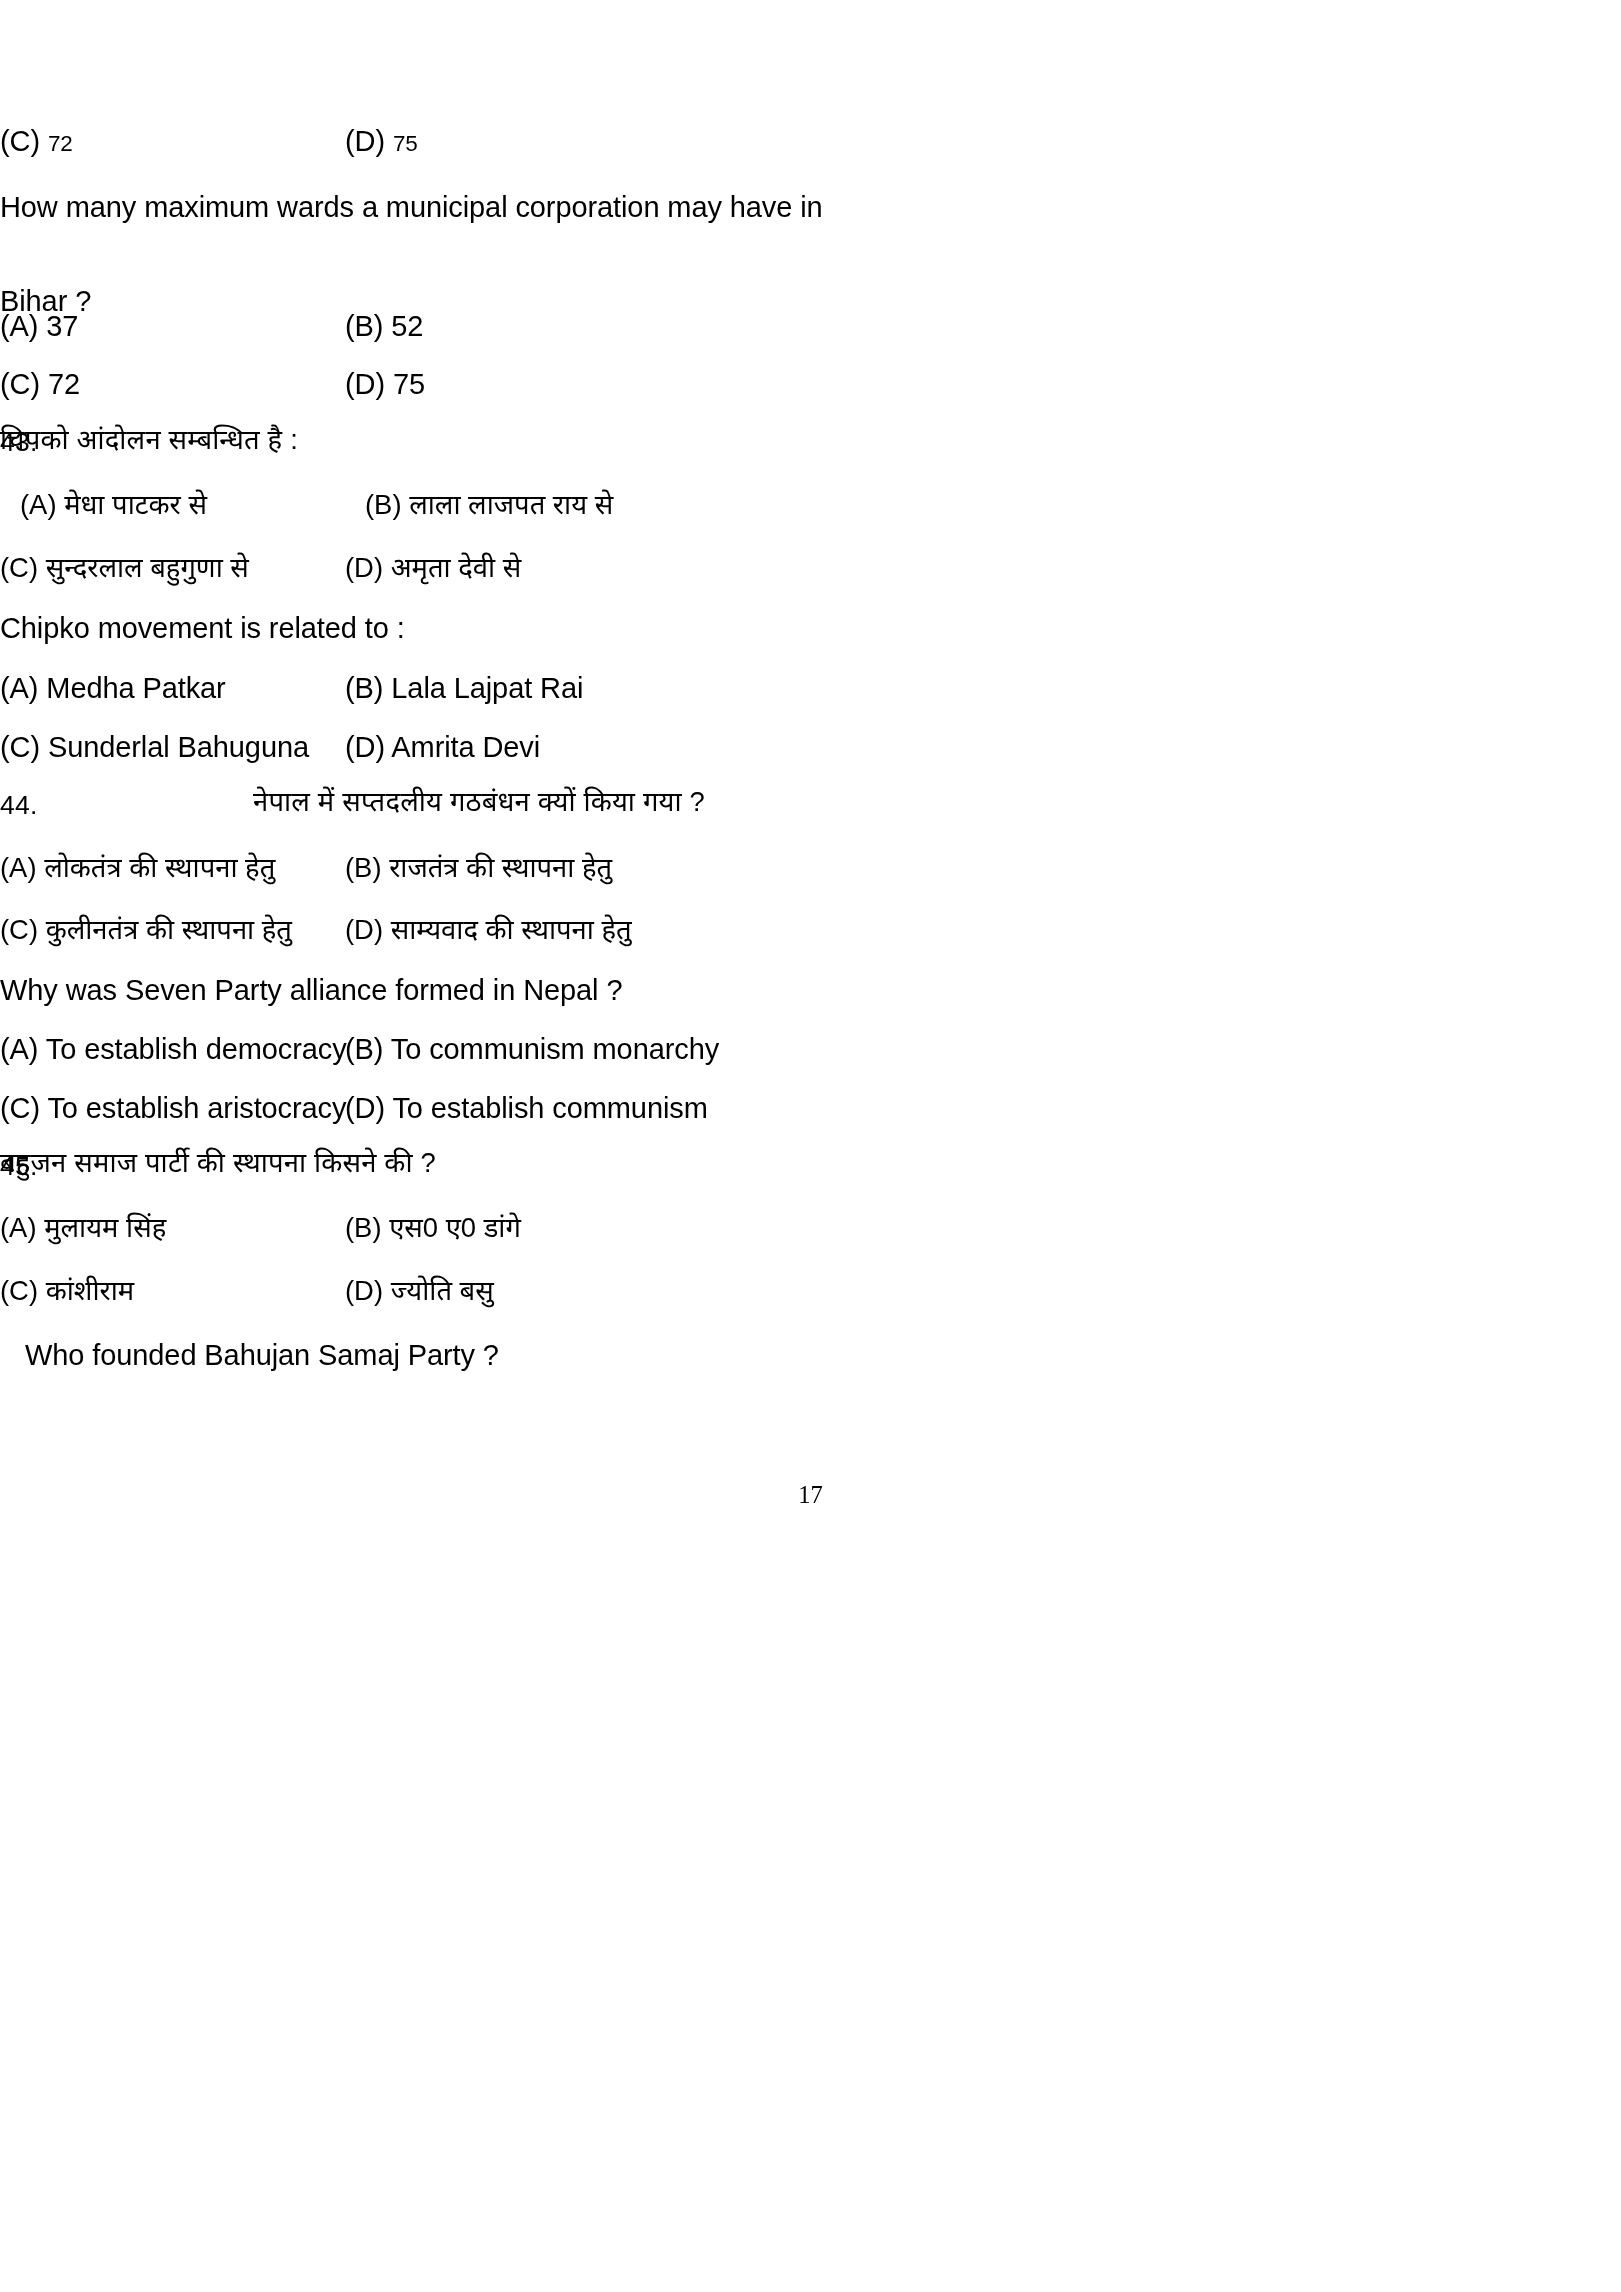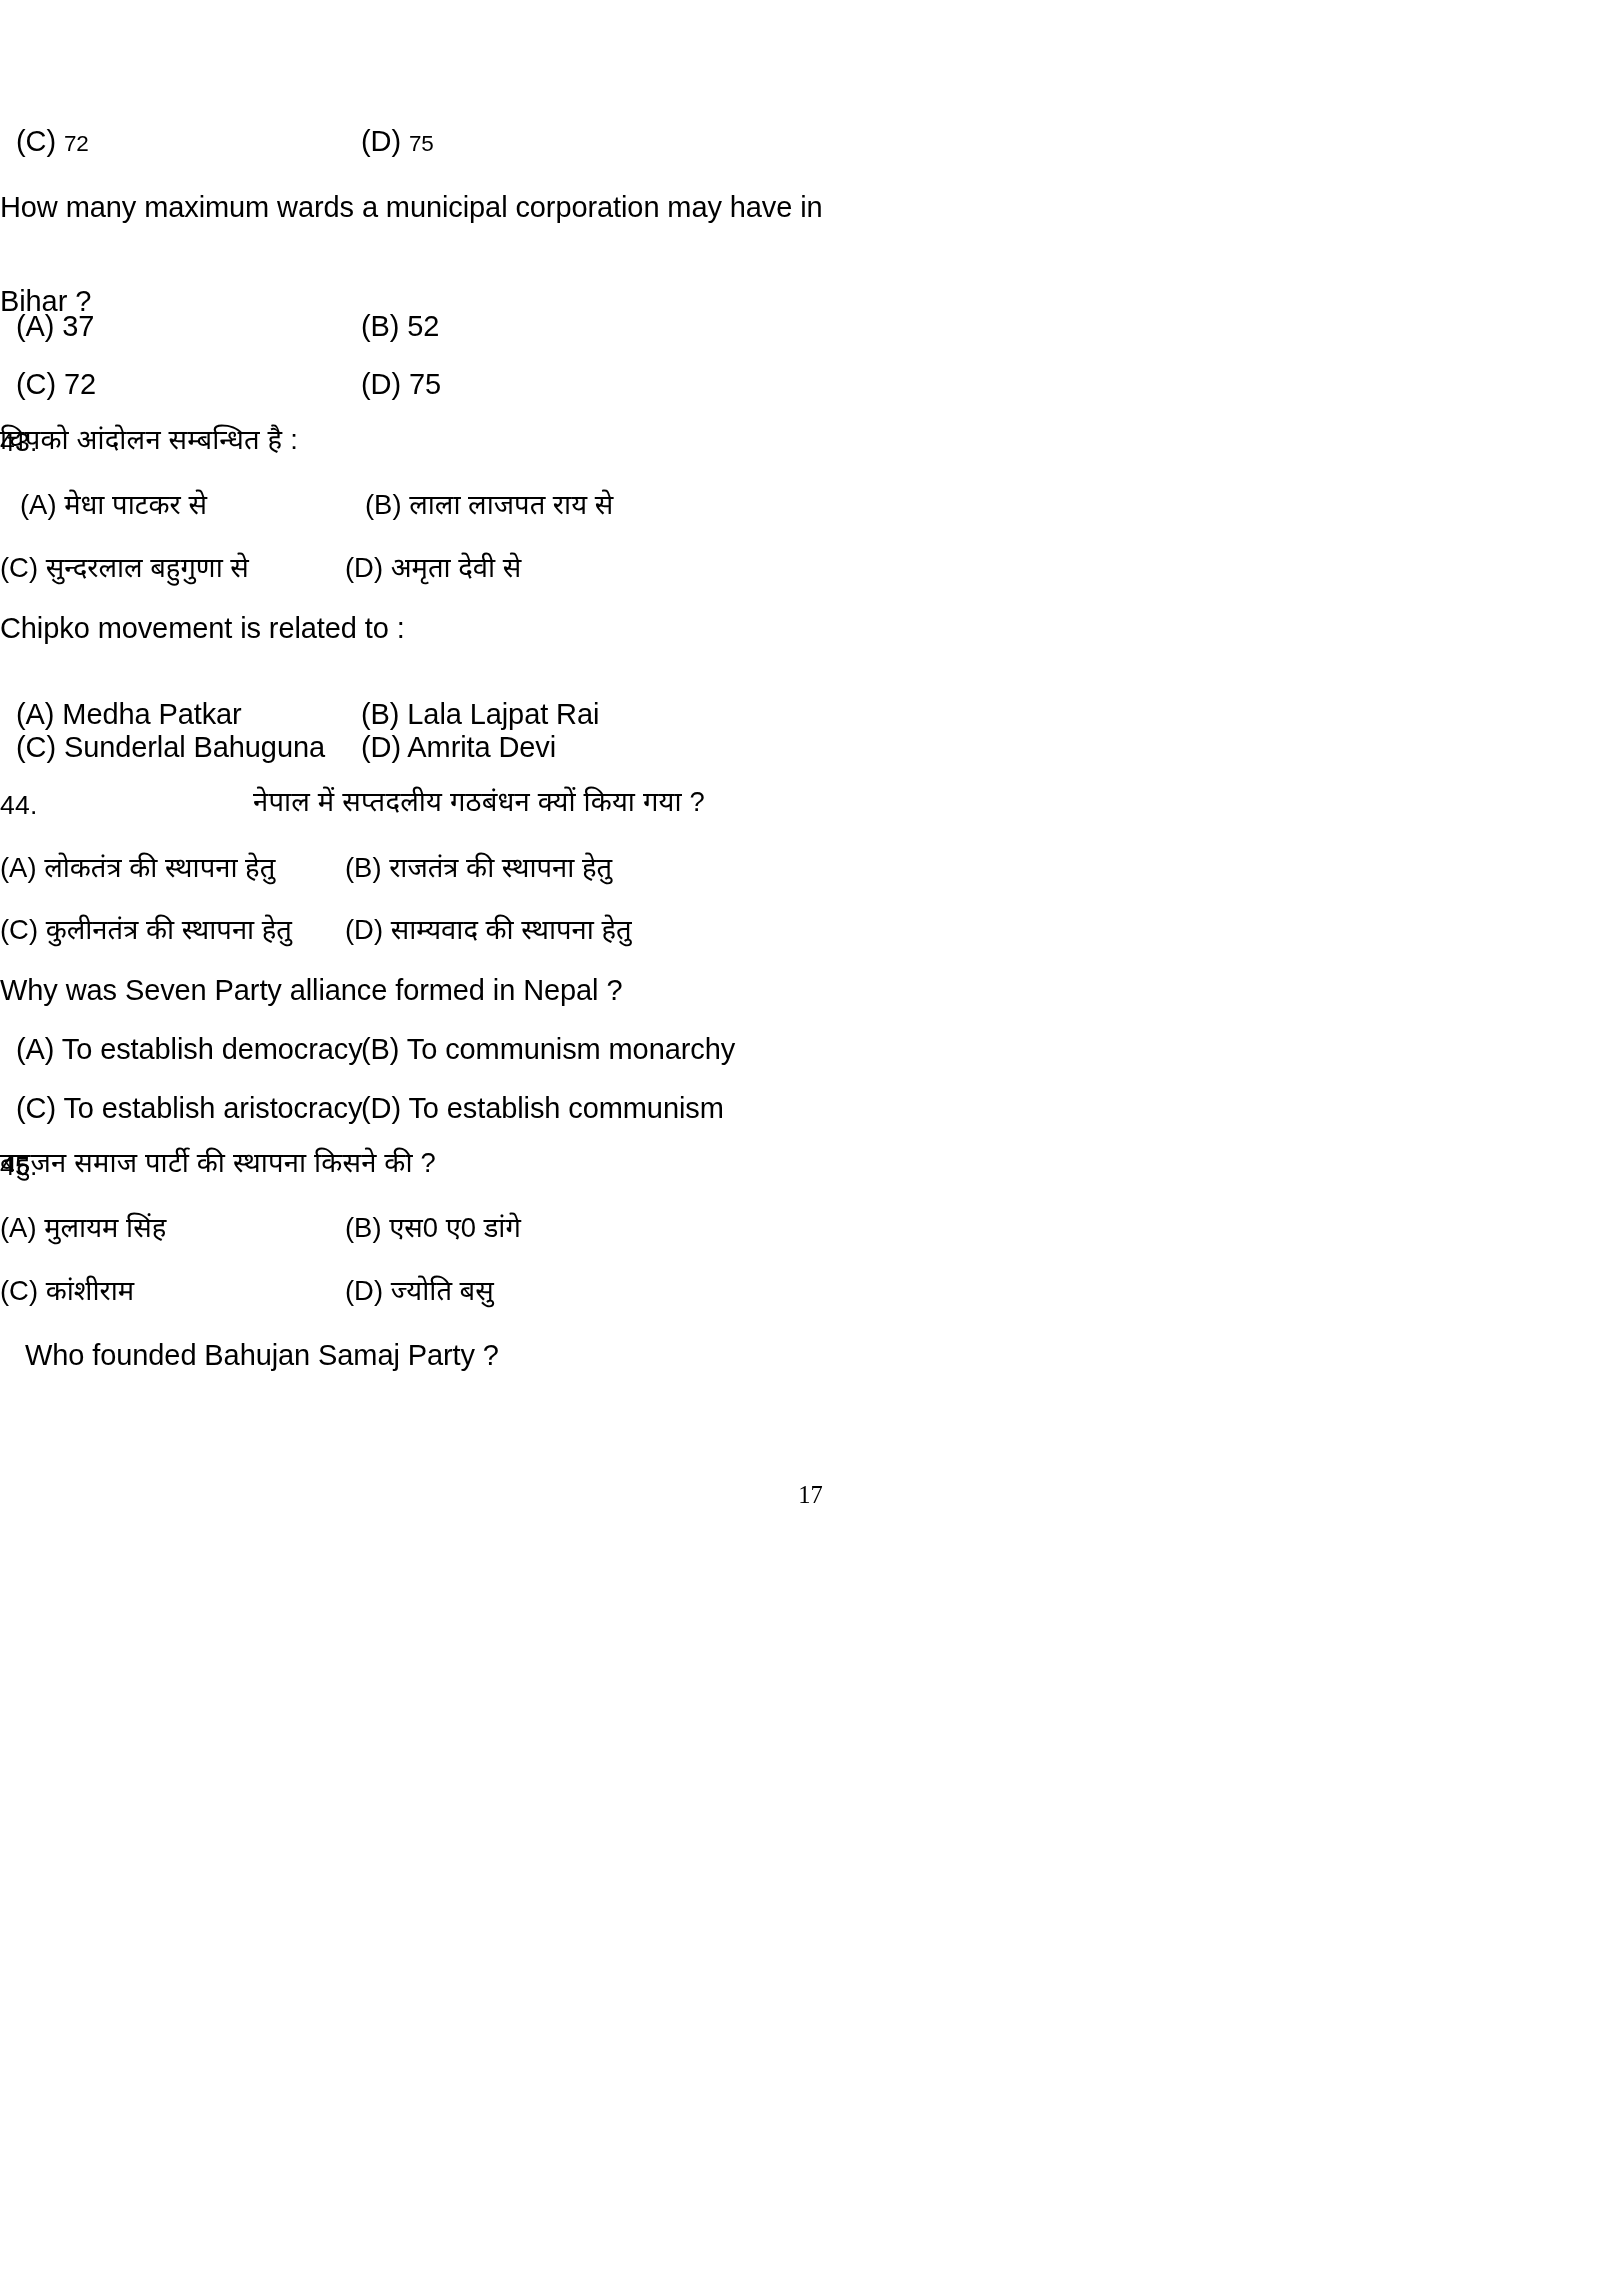--- a/index.html
+++ b/index.html
@@ -74,21 +74,20 @@
     white-space: nowrap;
   }
 
   .opt.hi {
     font-size: 27.4px;
   }
 
   .opt.en {
     font-size: 29px;
     letter-spacing: -0.1px;
-    margin-left: 16px;
   }
 
   .opt.left  { left: 0px; }
   .opt.right { left: 345px; }
 
   
   .opt.right-tight { left: 345px; }
 
   .small-num {
     font-size: 22.5px;
@@ -187,21 +186,21 @@
         <span class="opt right hi">
           <span>(D)</span>
           <span>अमृता देवी से</span>
         </span>
       </div>
     </div>
 
     <div class="body-col at" style="top:613px;">
       <div class="qtext en">Chipko movement is related to :</div>
     </div>
-    <div class="body-col at" style="top:700px;text-align:center;">
+    <div class="body-col at" style="top:674px;text-align:center;">
       <div class="opt-row">
         <span class="opt left en">
           <span>(A)</span>
           <span>Medha Patkar</span>
         </span>
         <span class="opt right en">
           <span>(B)</span>
           <span>Lala Lajpat Rai</span>
         </span>
       </div>

